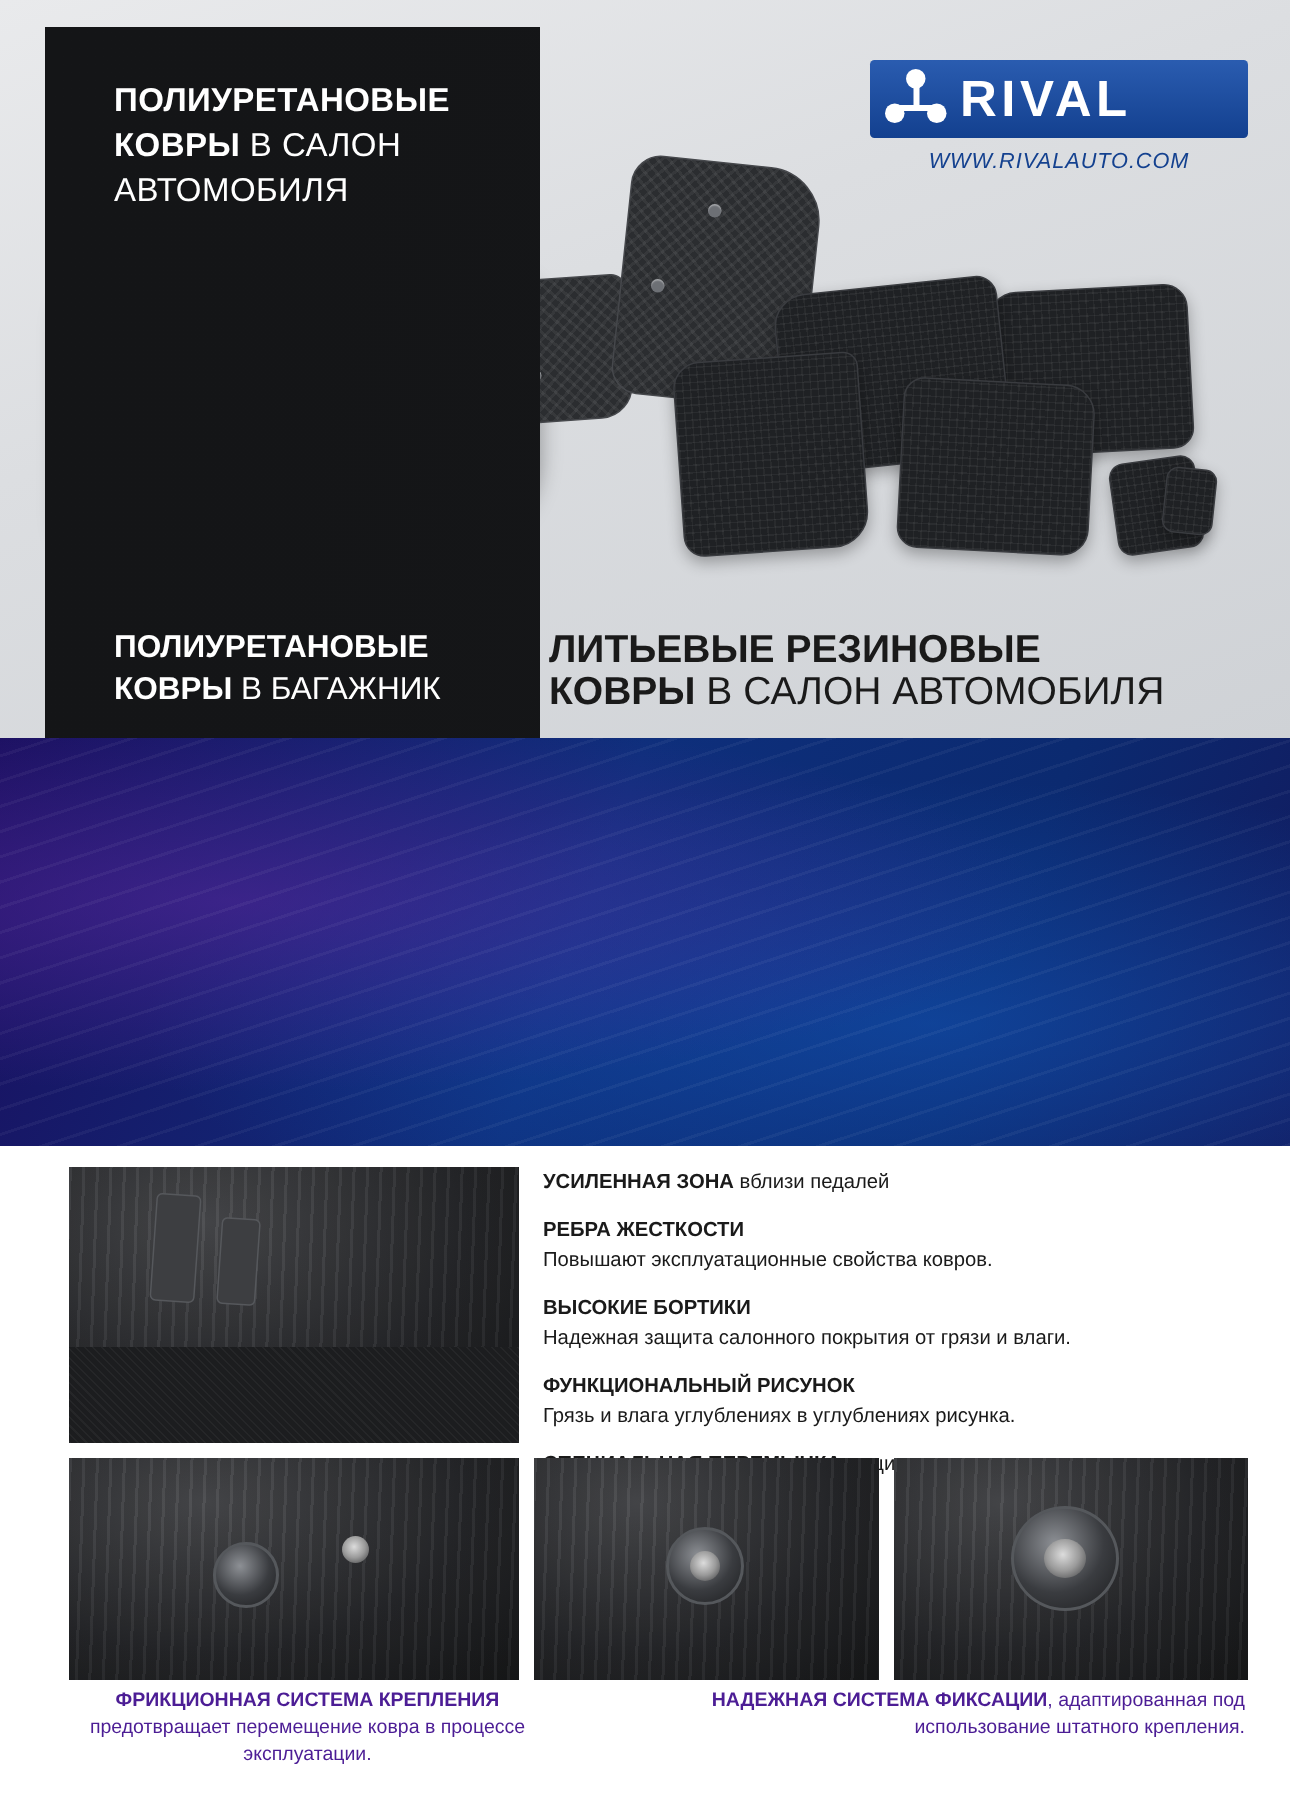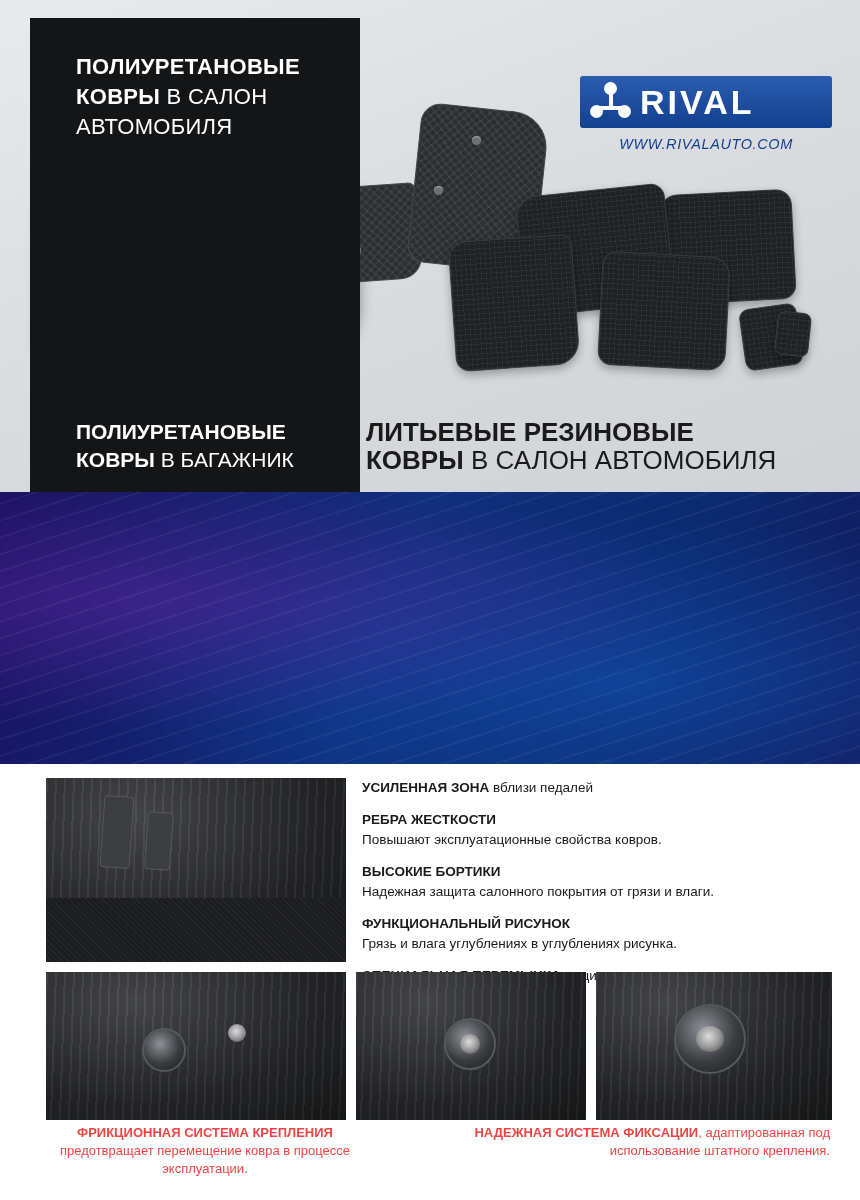--- a/index.html
+++ b/index.html
@@ -73,21 +73,20 @@
     width: 252px; height: 84px;
     text-align: center;
   }
   .logo-badge {
     width: 252px; height: 52px;
     background: #1b4ea0;
     background: linear-gradient(180deg,#2a5cb0 0%, #13408f 100%);
     border-radius: 3px;
     display: flex; align-items: center; justify-content: flex-start;
     padding-left: 10px;
-    margin-top: 36px;
   }
   .logo-mark {
     width: 42px; height: 40px;
     position: relative;
     flex: 0 0 auto;
   }
   .logo-mark .dot {
     position: absolute; background: #fff; border-radius: 50%;
   }
   .logo-mark .d1 { width: 13px; height: 13px; left: 14px; top: 0px; }
@@ -252,21 +251,21 @@
   .thumb .clip2 {
     position: absolute;
     border-radius: 50%;
     background: radial-gradient(circle at 45% 40%, #dcdcdc 0%, #9a9a9a 50%, #3b3c3e 100%);
   }
 
   .cap {
     position: absolute;
     font-size: 13px;
     line-height: 18px;
-    color: #ef4444;
+    color: #4c1d95;
   }
   .cap-left { left: 40px; top: 1124px; width: 330px; text-align: center; }
   .cap-right { left: 470px; top: 1124px; width: 360px; text-align: right; }
   .cap .cb { font-weight: bold; }
 </style>
 </head>
 <body>
 
 <div class="page">
 

